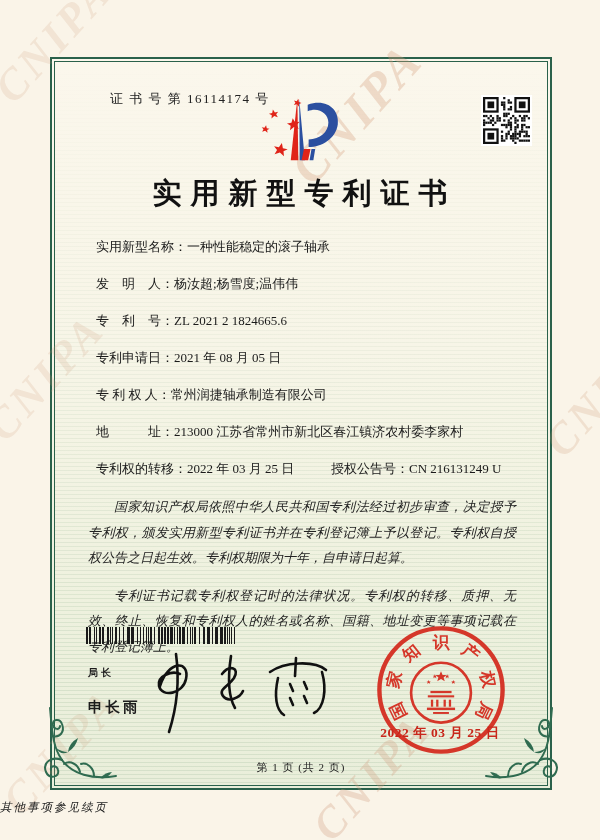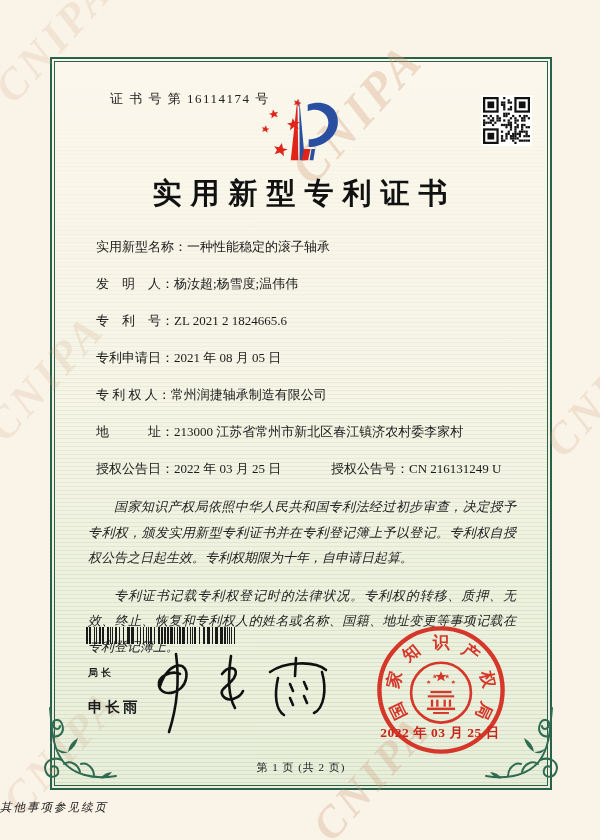--- a/index.html
+++ b/index.html
@@ -311,21 +311,21 @@
     <div class="frow">
       <span class="flabel">专利申请日：</span><span class="fvalue">2021 年 08 月 05 日</span>
     </div>
     <div class="frow">
       <span class="flabel">专 利 权 人：</span><span class="fvalue">常州润捷轴承制造有限公司</span>
     </div>
     <div class="frow">
       <span class="flabel">地　　　址：</span><span class="fvalue">213000 江苏省常州市新北区春江镇济农村委李家村</span>
     </div>
     <div class="frow">
-      <span><span class="flabel">授权公告日：</span><span class="fvalue">2022 年 03 月 25 日</span></span>
+      <span><span class="flabel">专利权的转移：</span><span class="fvalue">2022 年 03 月 25 日</span></span>
       <span class="pair2"><span class="flabel">授权公告号：</span><span class="fvalue">CN 216131249 U</span></span>
     </div>
   </div>
 
   <div class="body-text">
     <p>国家知识产权局依照中华人民共和国专利法经过初步审查，决定授予专利权，颁发实用新型专利证书并在专利登记簿上予以登记。专利权自授权公告之日起生效。专利权期限为十年，自申请日起算。</p>
     <p>专利证书记载专利权登记时的法律状况。专利权的转移、质押、无效、终止、恢复和专利权人的姓名或名称、国籍、地址变更等事项记载在专利登记簿上。</p>
   </div>
 
   <svg id="barcode" class="barcode" viewBox="0 0 155 17" preserveAspectRatio="none">

